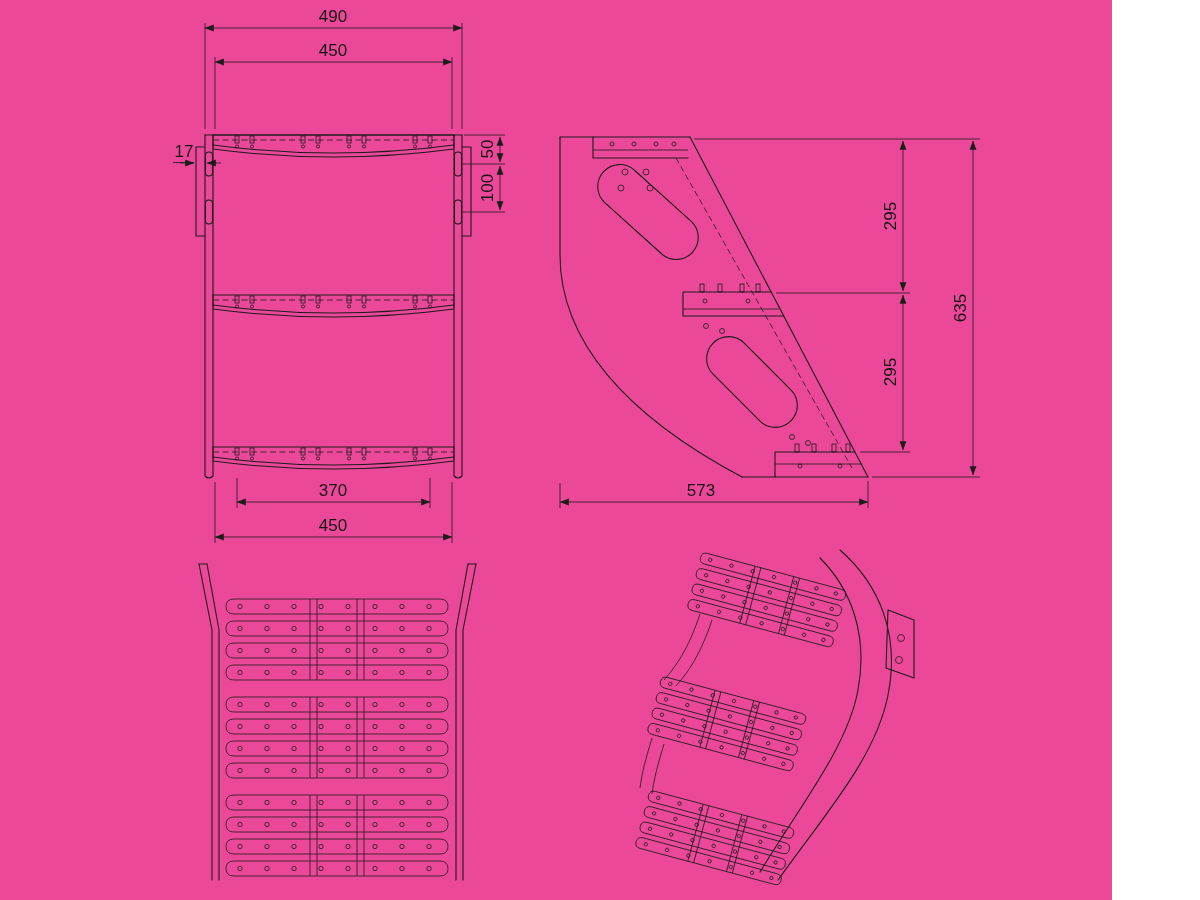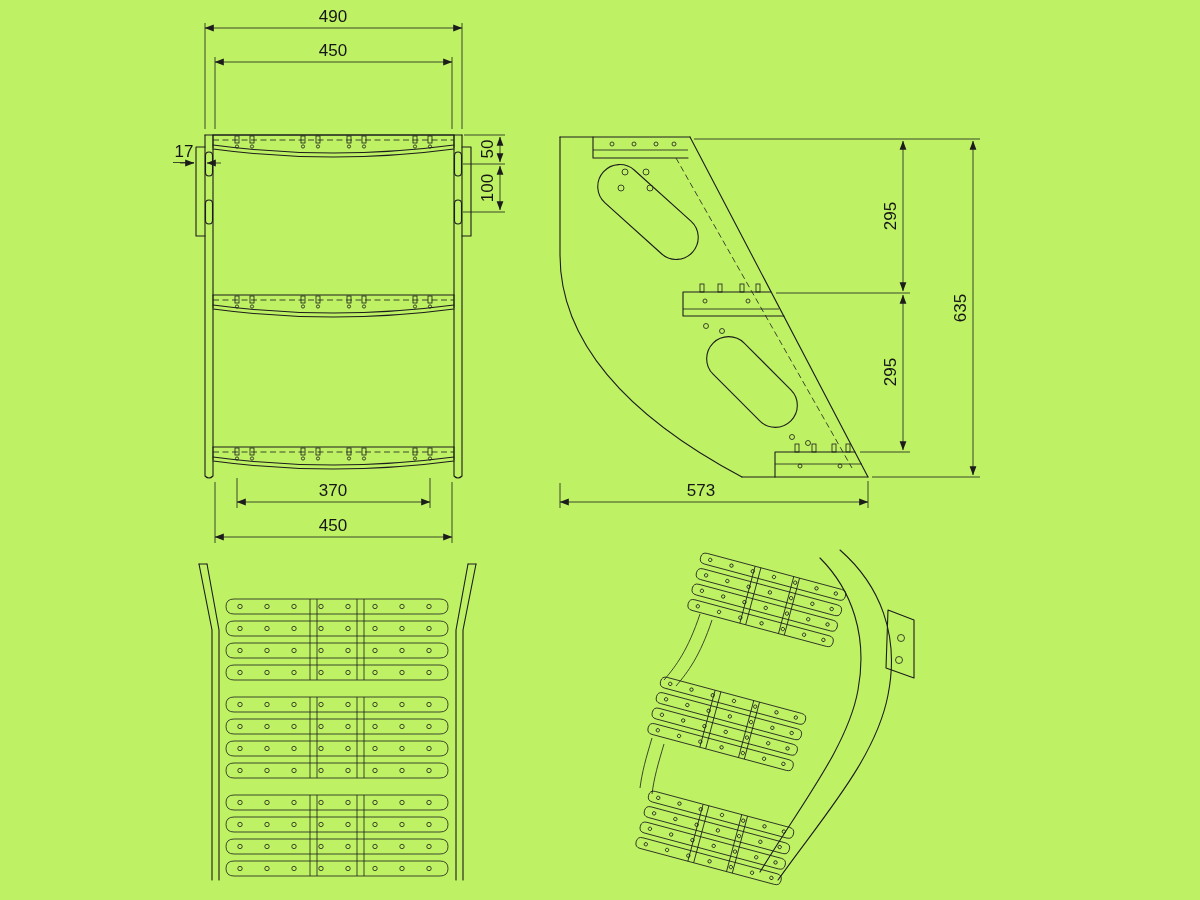--- a/index.html
+++ b/index.html
@@ -1,16 +1,16 @@
 <!DOCTYPE html>
 <html><head>
 <meta charset="utf-8">
 <style>
   html,body{margin:0;padding:0;background:#ffffff;}
-  .stage{position:relative;width:1200px;height:900px;background:#bef264;overflow:hidden;
+  .stage{position:relative;width:1112px;height:900px;background:#ec4899;overflow:hidden;
          font-family:"Liberation Sans", sans-serif;}
   svg{display:block;}
   .ln{stroke:#1c1c1c;stroke-width:1.1;fill:none;stroke-linejoin:round;stroke-linecap:round;}
   .thin{stroke:#1c1c1c;stroke-width:0.8;fill:none;}
   .dash{stroke:#1c1c1c;stroke-width:0.8;fill:none;stroke-dasharray:6 3.5;}
   .dim{stroke:#1c1c1c;stroke-width:0.8;fill:none;}
   .dimtxt{font-size:17px;fill:#151515;text-anchor:middle;font-family:"Liberation Sans",sans-serif;}
 </style>
 </head>
 <body>

